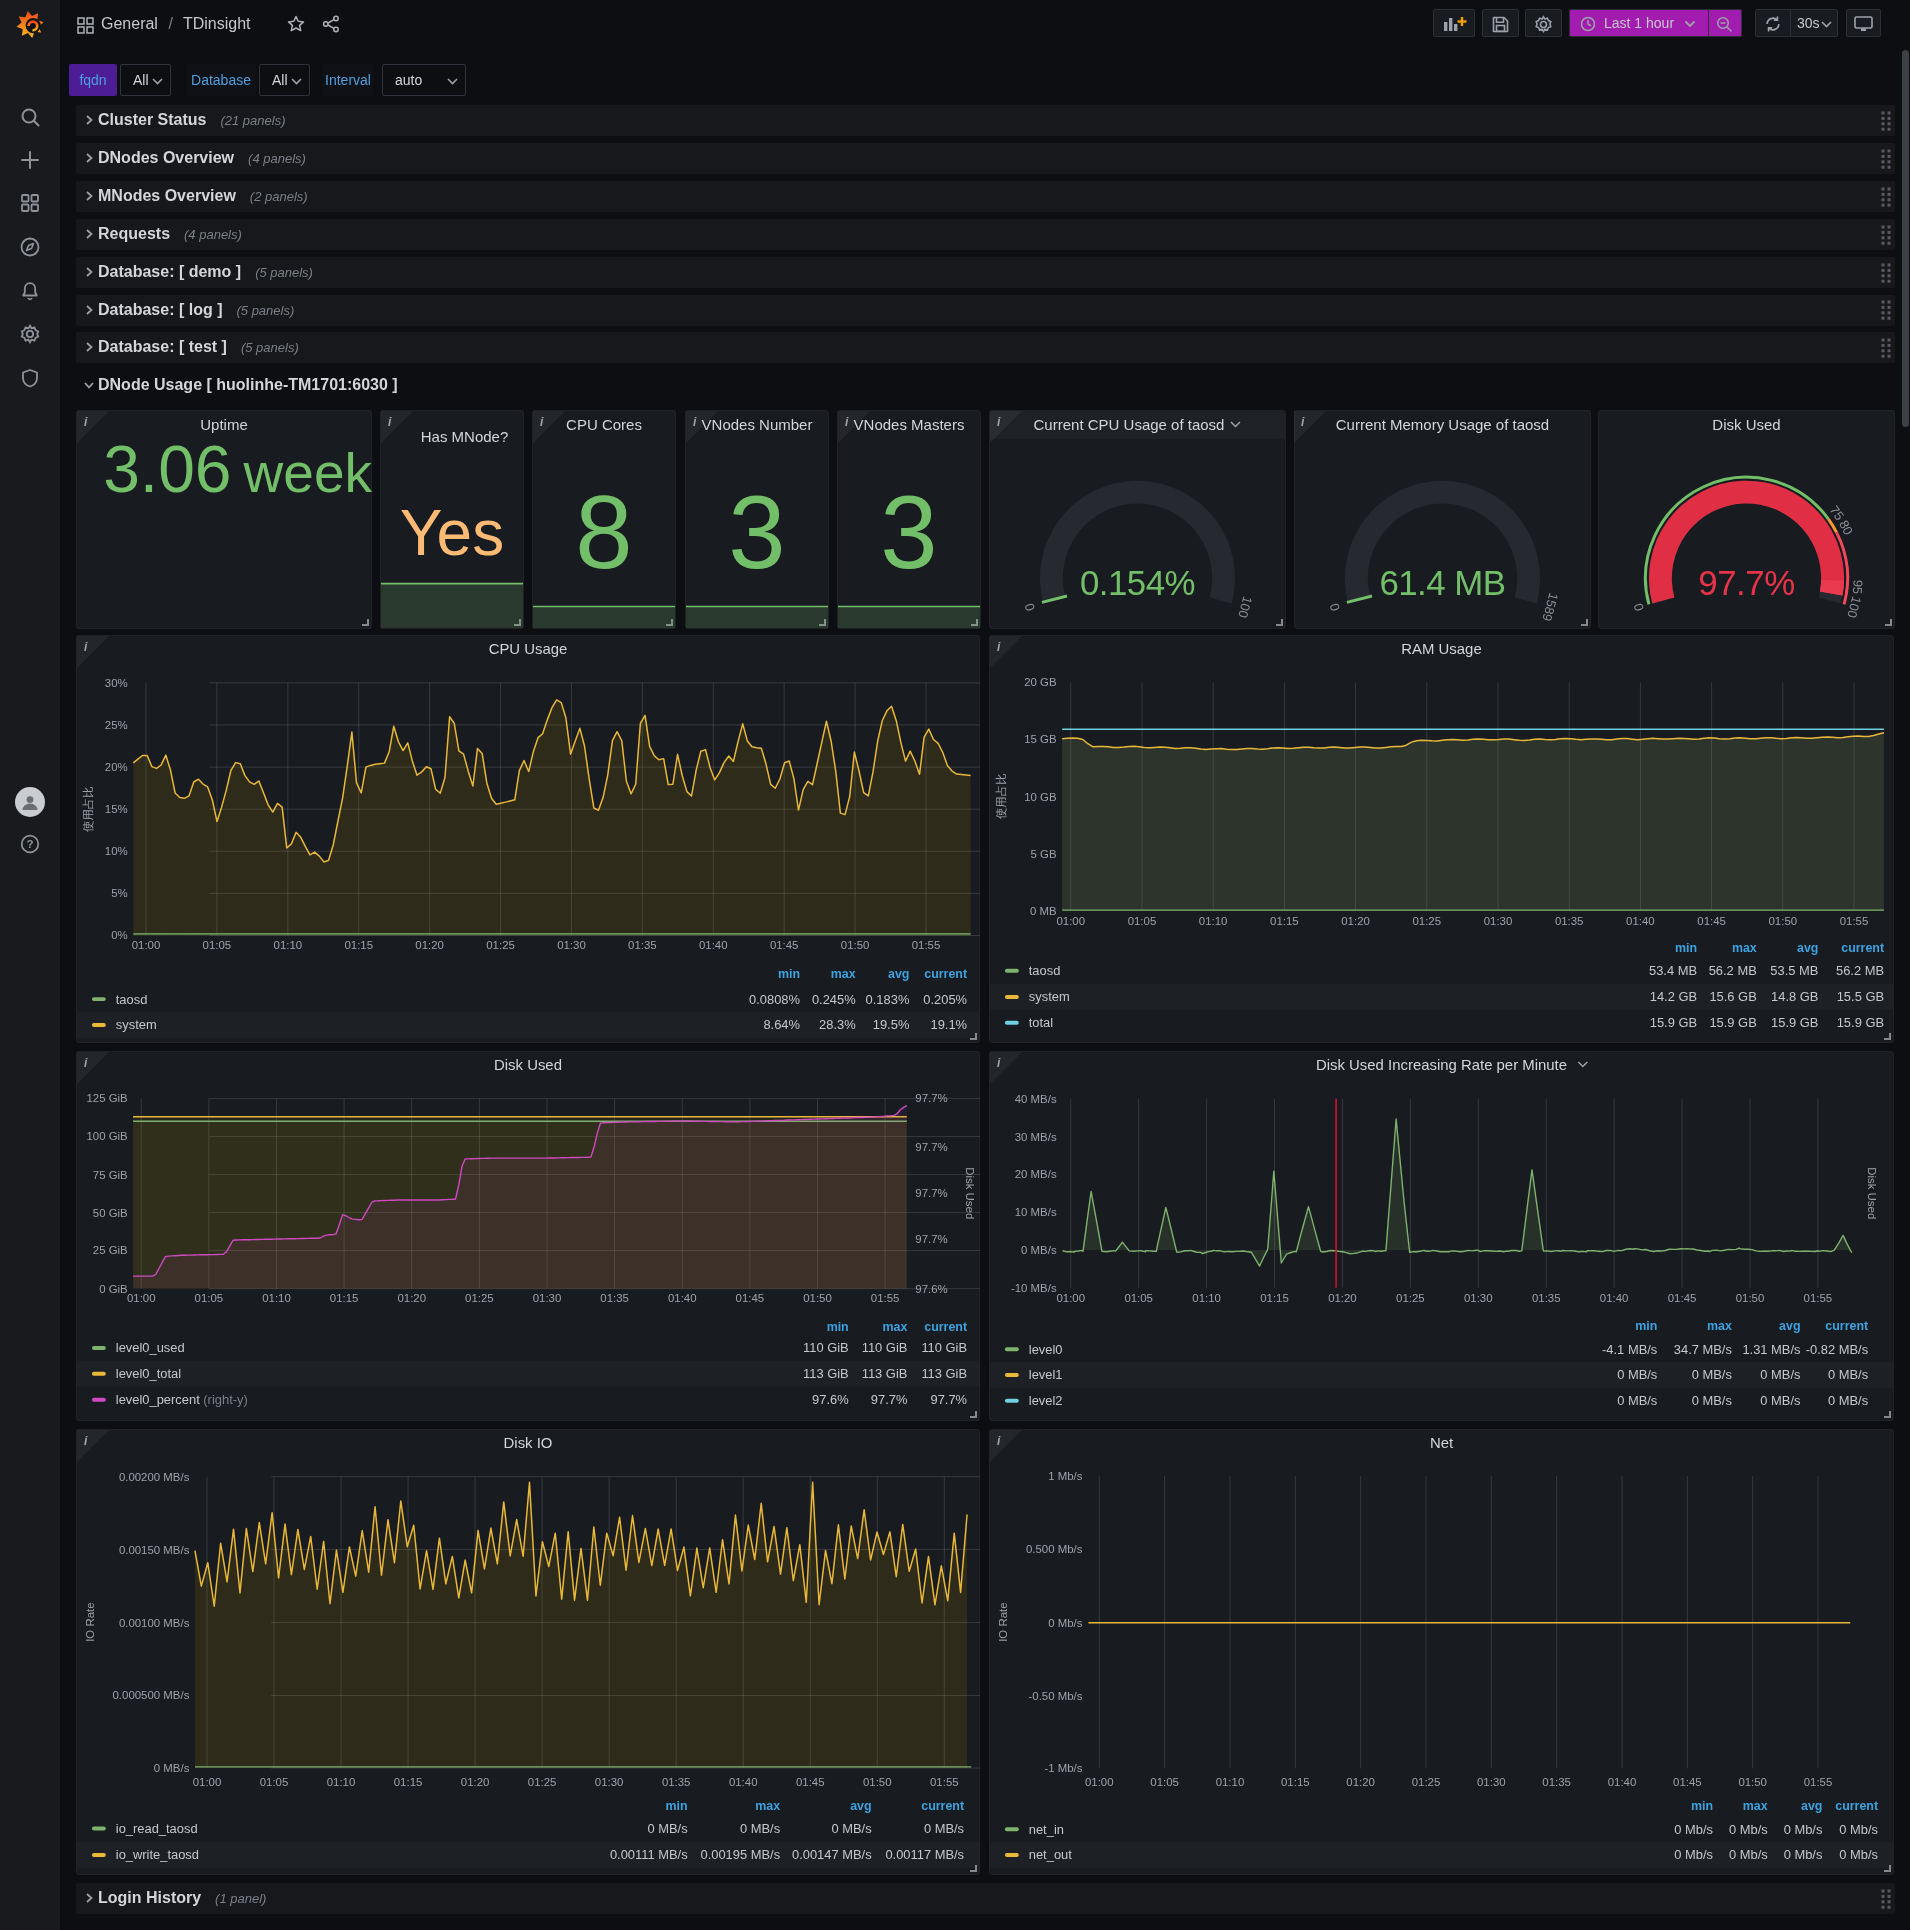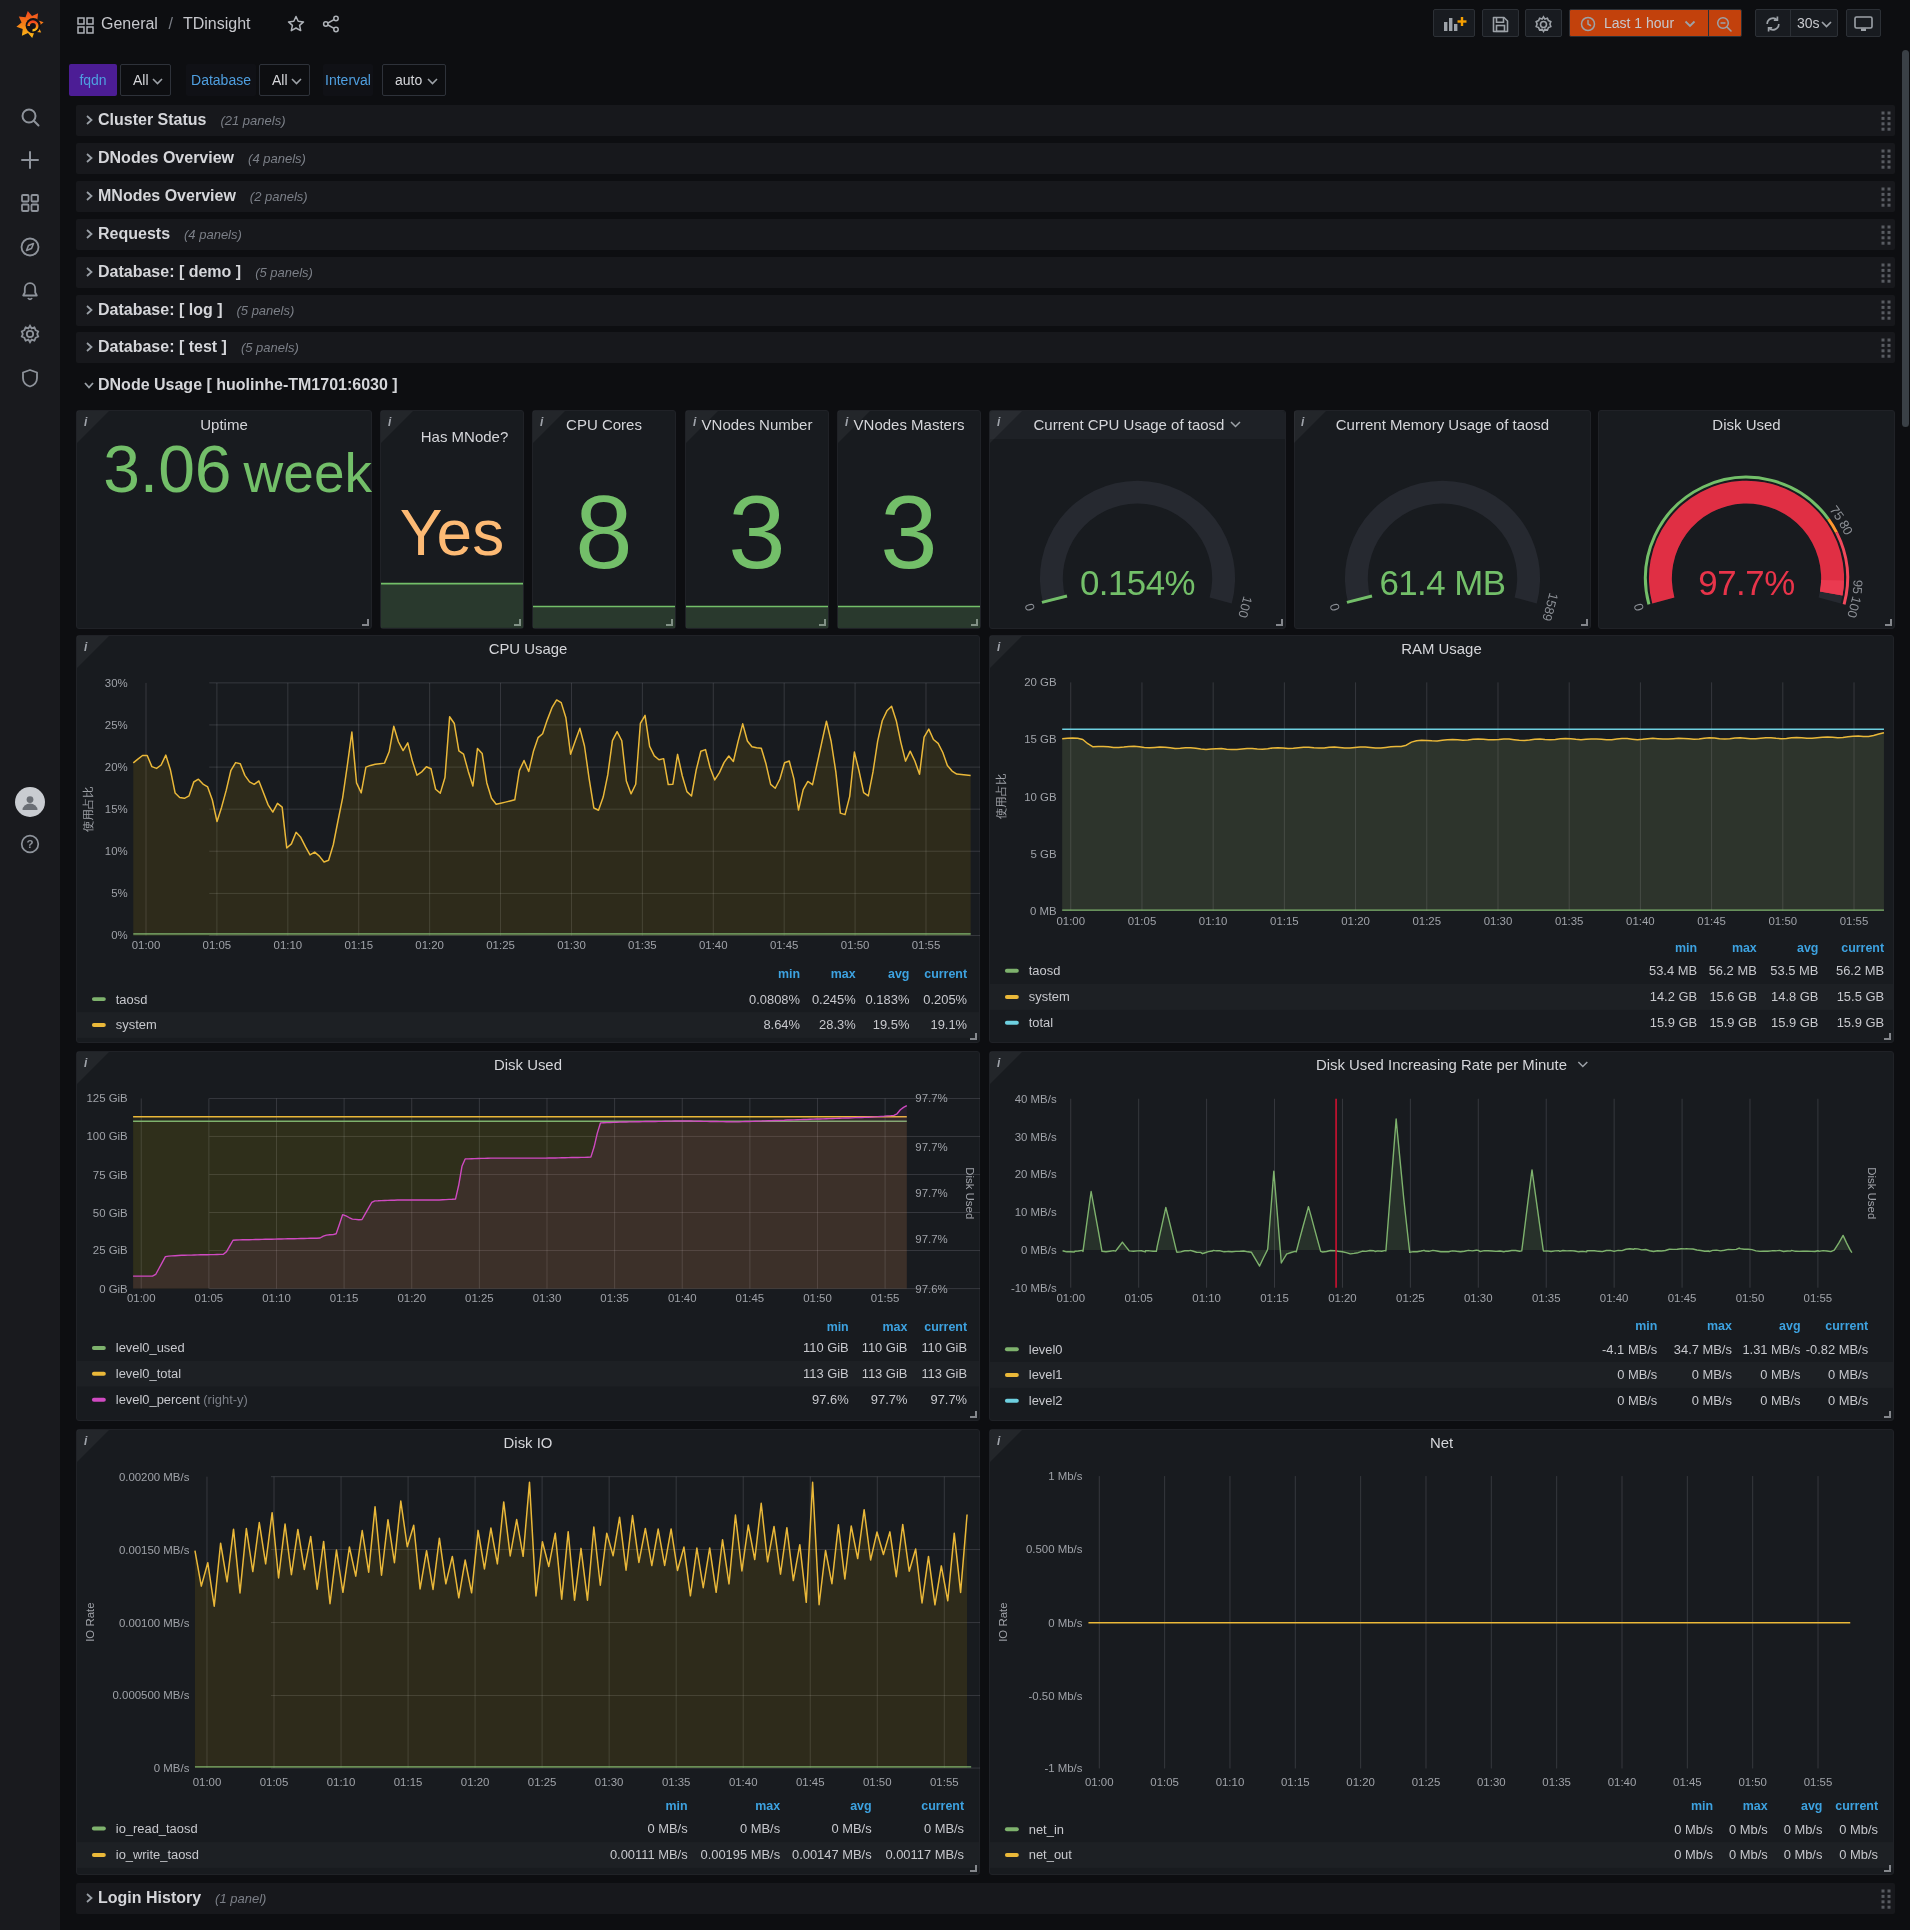--- a/index.html
+++ b/index.html
@@ -109,21 +109,21 @@
       <path d="M5.5 2.8 v4.4 h7 v-4.4" fill="none" stroke="#9da2a8" stroke-width="1.6"></path>
       <rect x="5.5" y="10.5" width="8" height="5.8" fill="none" stroke="#9da2a8" stroke-width="1.6"></rect>
     </svg>
   </div>
 <div class="abs" style="left:1525px;top:9px;width:37px;height:28px;background:#181b20;border:1px solid #2c3036;border-radius:2px">
     <svg style="left:8px;top:5px" width="19" height="19" viewBox="0 0 19 19">
       <circle cx="9.5" cy="9.5" r="3" fill="none" stroke="#9da2a8" stroke-width="1.6"></circle>
       <path fill="none" stroke="#9da2a8" stroke-width="1.6" d="M9.5 1.8 L10.9 4.1 L13.4 3.2 L14.4 5.6 L16.8 6.6 L15.9 9.1 L16.8 11.6 L14.4 12.6 L13.4 15 L10.9 14.1 L9.5 16.4 L8.1 14.1 L5.6 15 L4.6 12.6 L2.2 11.6 L3.1 9.1 L2.2 6.6 L4.6 5.6 L5.6 3.2 L8.1 4.1 Z"></path>
     </svg>
   </div>
-<div class="abs" style="left:1569px;top:9px;width:173px;height:28px;background:#c2410c;border:1px solid #2c3036;border-radius:2px">
+<div class="abs" style="left:1569px;top:9px;width:173px;height:28px;background:#a21caf;border:1px solid #2c3036;border-radius:2px">
 <svg style="left:10px;top:6px" width="16" height="16" viewBox="0 0 16 16">
       <circle cx="8" cy="8" r="6.5" fill="none" stroke="#9da2a8" stroke-width="1.5"></circle>
       <path d="M8 4.5 V8 L10.5 9.5" fill="none" stroke="#9da2a8" stroke-width="1.5" stroke-linecap="round"></path>
     </svg>
 <span style="position:absolute;left:34px;top:5px;font-size:14px;color:#c7c8cd">Last 1 hour</span>
 <svg style="left:114px;top:10px" width="12" height="8" viewBox="0 0 12 8">
       <path d="M1.5 1.5 L6 6 L10.5 1.5" fill="none" stroke="#9da2a8" stroke-width="1.8"></path>
     </svg>
 <div style="position:absolute;right:32px;top:0;width:1px;height:26px;background:#2c3036"></div>
 <svg style="position:absolute;right:8px;top:6px" width="17" height="17" viewBox="0 0 17 17">
@@ -152,21 +152,21 @@
   </div>
 <div class="abs" style="left:69px;top:64px;width:48px;height:32px;background:#4c1d95;border-radius:2px;line-height:32px;text-align:center;font-size:14px;font-weight:500;color:#4f9fe0">fqdn</div>
 <div class="abs" style="left:120px;top:64px;width:51px;height:32px;border:1px solid #2e323a;border-radius:2px;line-height:30px;font-size:14px;color:#d5d6da"><span style="padding-left:12px">All</span><svg style="position:absolute;right:7px;top:13px" width="11" height="7" viewBox="0 0 11 7">
       <path d="M1 1 L5.5 5.5 L10 1" fill="none" stroke="#9da2a8" stroke-width="1.6"></path>
     </svg></div>
 <div class="abs" style="left:186px;top:64px;width:70px;height:32px;background:#101116;border-radius:2px;line-height:32px;text-align:center;font-size:14px;font-weight:500;color:#4f9fe0">Database</div>
 <div class="abs" style="left:259px;top:64px;width:51px;height:32px;border:1px solid #2e323a;border-radius:2px;line-height:30px;font-size:14px;color:#d5d6da"><span style="padding-left:12px">All</span><svg style="position:absolute;right:7px;top:13px" width="11" height="7" viewBox="0 0 11 7">
       <path d="M1 1 L5.5 5.5 L10 1" fill="none" stroke="#9da2a8" stroke-width="1.6"></path>
     </svg></div>
 <div class="abs" style="left:323px;top:64px;width:50px;height:32px;background:#101116;border-radius:2px;line-height:32px;text-align:center;font-size:14px;font-weight:400;color:#4f9fe0">Interval</div>
-<div class="abs" style="left:382px;top:64px;width:64px;height:32px;border:1px solid #2e323a;border-radius:2px;line-height:30px;font-size:14px;color:#d5d6da"><span style="padding-left:12px">auto</span><svg style="position:absolute;right:7px;top:13px" width="11" height="7" viewBox="0 0 11 7">
+<div class="abs" style="left:382px;top:64px;width:84px;height:32px;border:1px solid #2e323a;border-radius:2px;line-height:30px;font-size:14px;color:#d5d6da"><span style="padding-left:12px">auto</span><svg style="position:absolute;right:7px;top:13px" width="11" height="7" viewBox="0 0 11 7">
       <path d="M1 1 L5.5 5.5 L10 1" fill="none" stroke="#9da2a8" stroke-width="1.6"></path>
     </svg></div>
 <div class="rowbar" style="top:105px">
 <svg class="chev" width="12" height="12" viewBox="0 0 12 12">
       <path d="M4 2 L8.5 6 L4 10" fill="none" stroke="#9aa0a7" stroke-width="1.8"></path>
     </svg>
 <div class="rowtitle">Cluster Status<span class="rowcount">(21 panels)</span></div>
   </div>
 <svg class="abs" style="left:1880px;top:110px" width="12" height="22" viewBox="0 0 12 22">
     <rect x="1.5" y="1.5" width="3" height="3" fill="#585b61"></rect>

